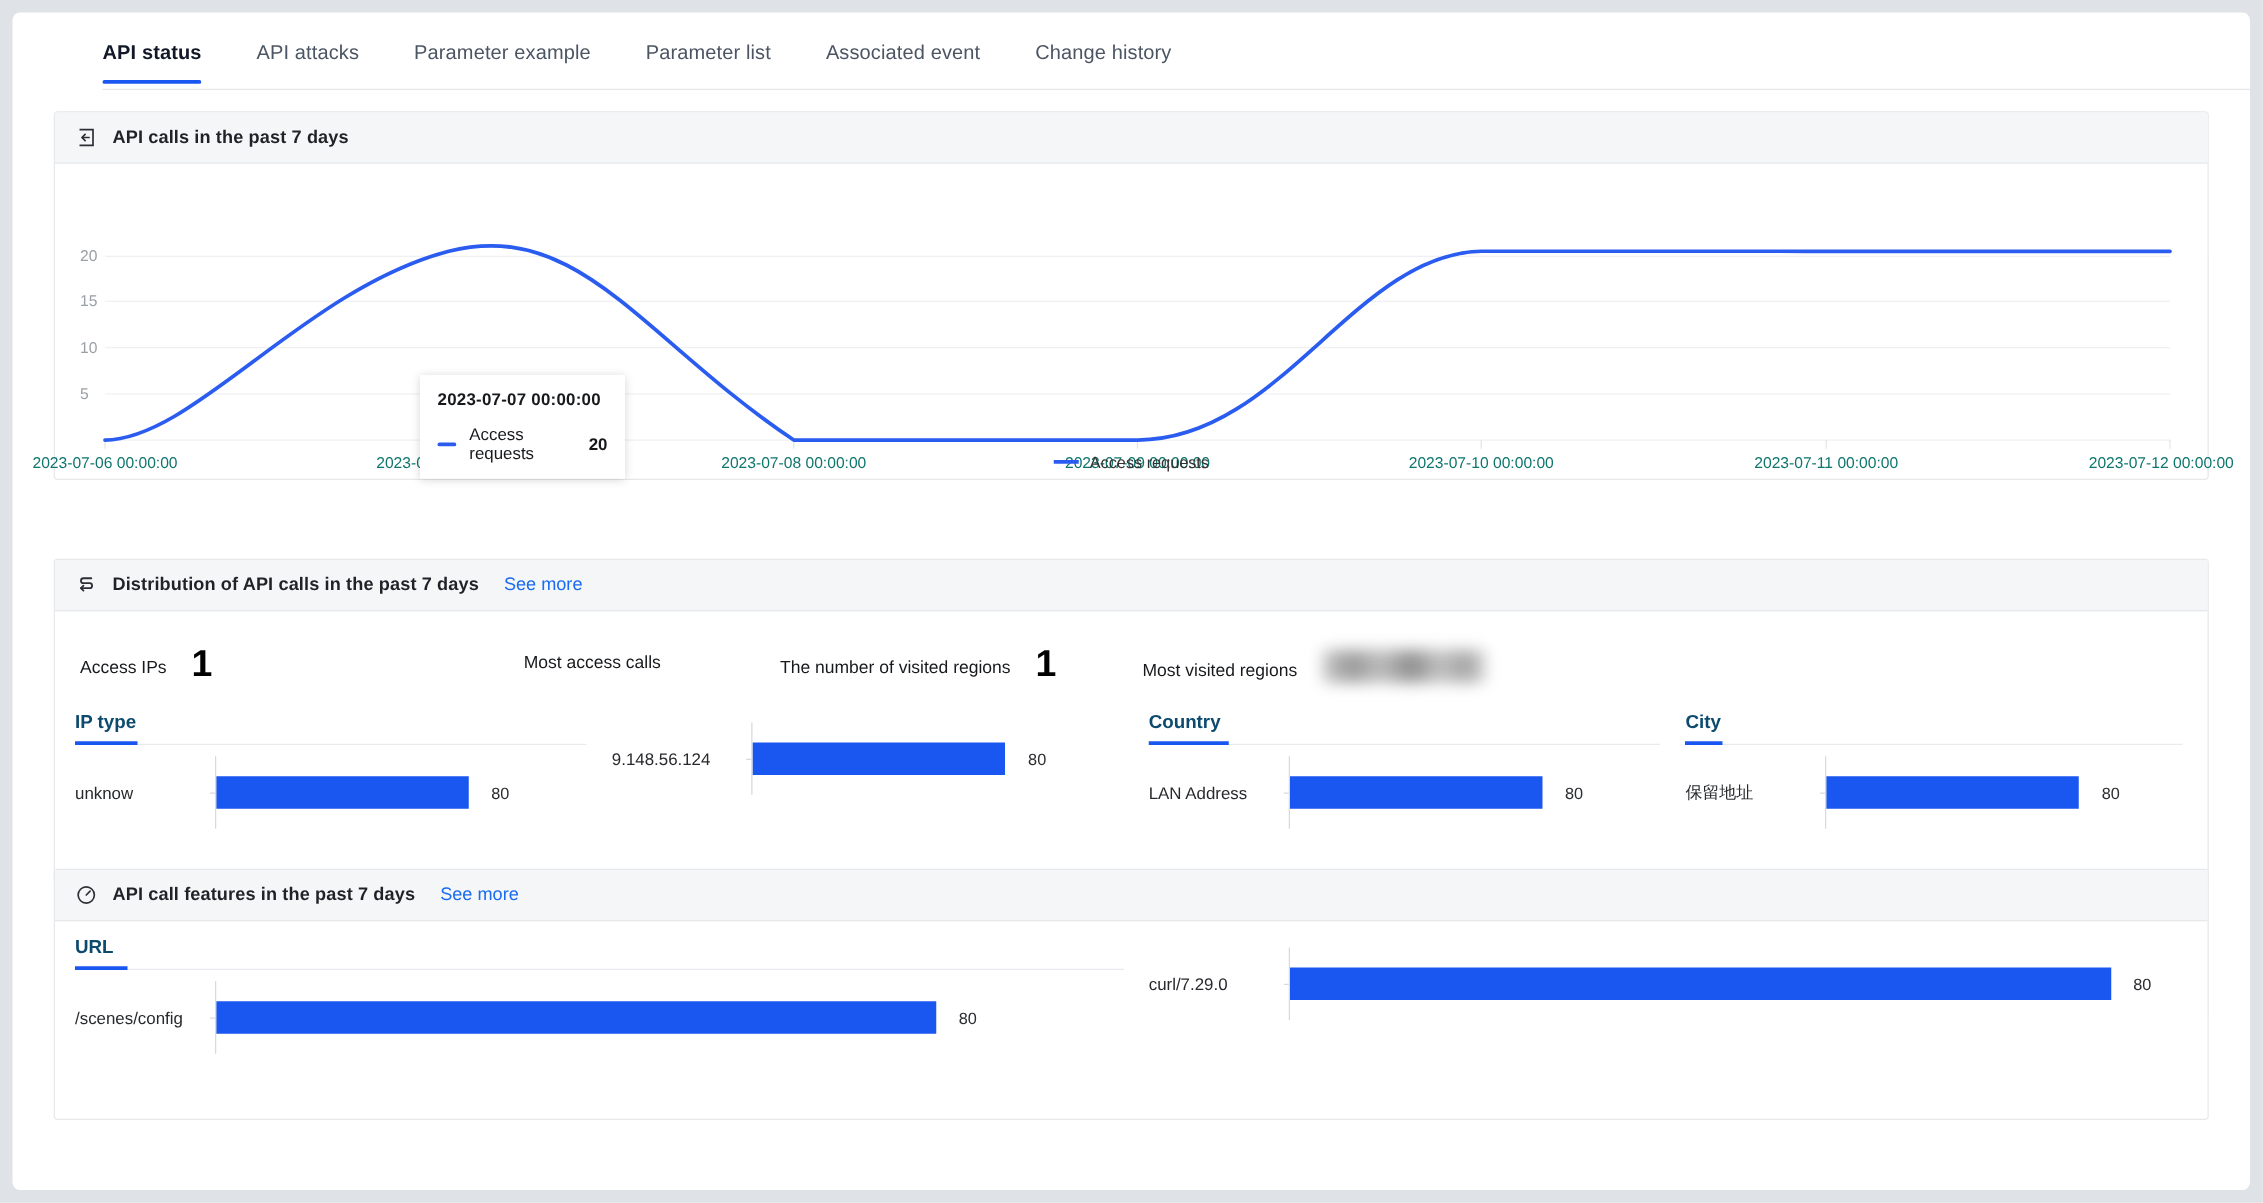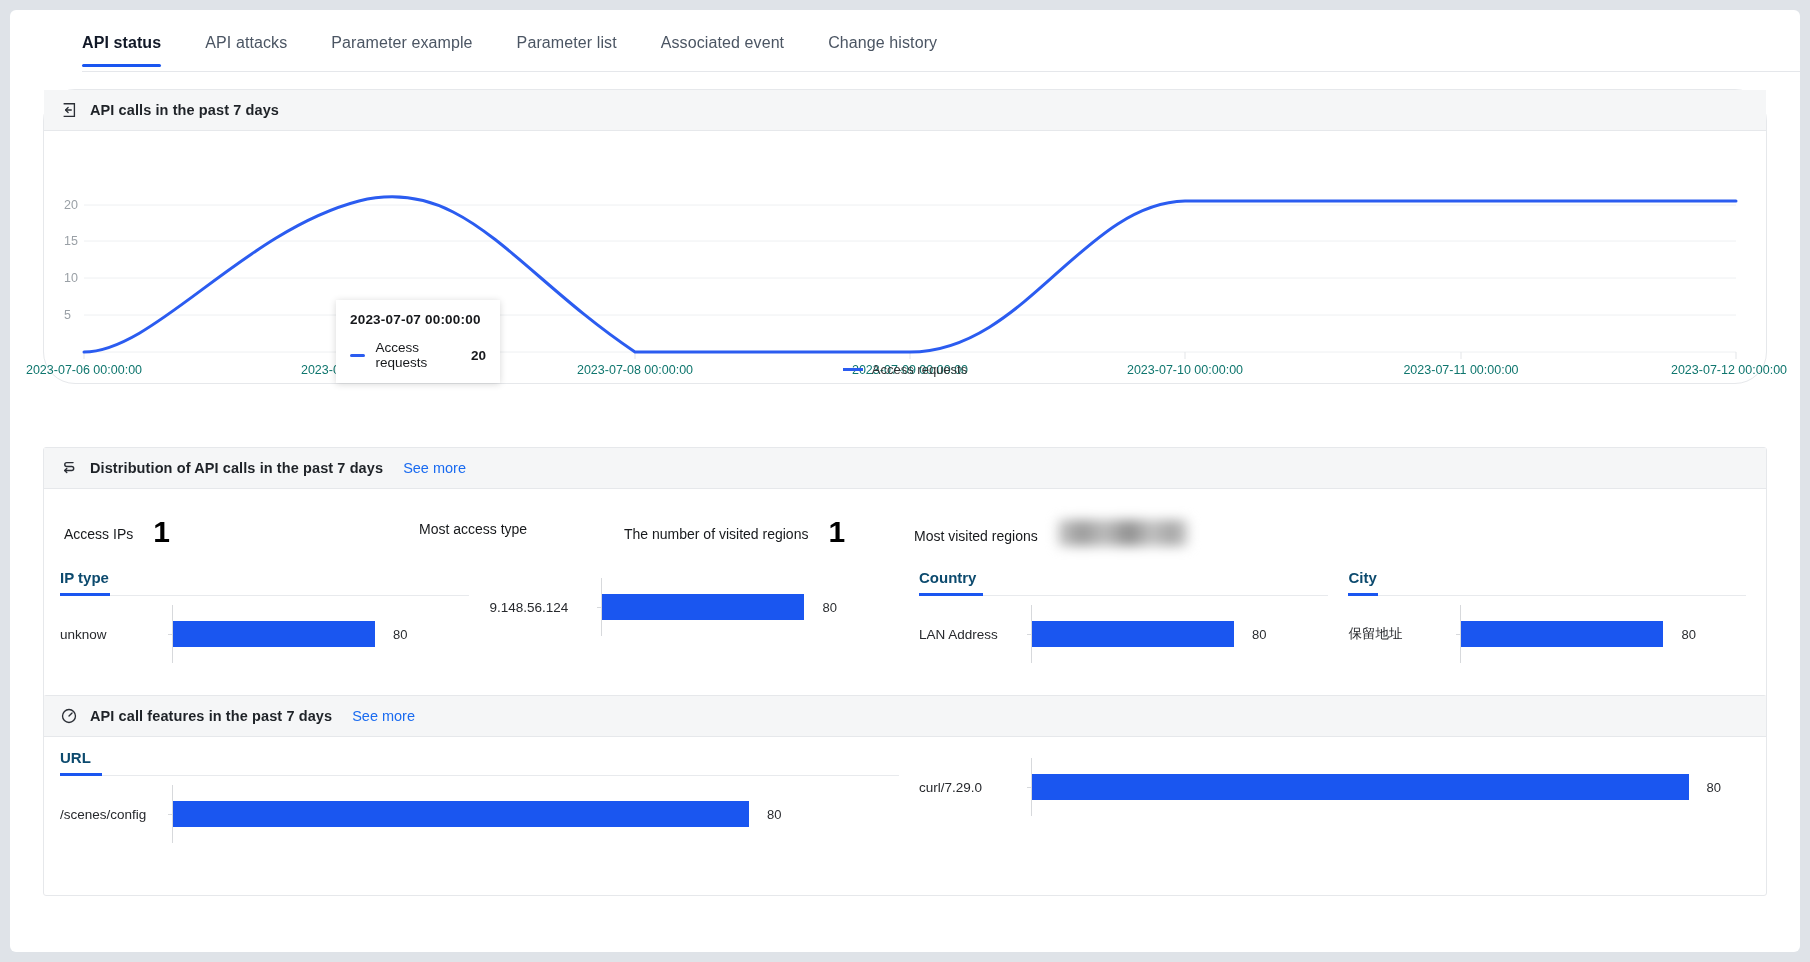--- a/index.html
+++ b/index.html
@@ -82,21 +82,21 @@
   }
   .see-more {
     font-size: 14.5px;
     color: #1a6bf0;
     cursor: pointer;
     margin-left: 8px;
   }
   .hicon { width: 18px; height: 18px; display:block; color:#2b2f36; }
 
   
-  #card-chart { top: 79px; height: 295px; border-radius: 32px; }
+  #card-chart { top: 79px; height: 295px; }
   .chart-body { position: relative; height: 252px; }
   .chart-svg { position: absolute; left: 0; top: 0; }
   .ytick {
     position: absolute;
     font-size: 12.5px;
     color: #9aa0a6;
     left: 20px;
     transform: translateY(-50%);
   }
   .xtick {
@@ -307,21 +307,21 @@
         <span class="card-title">Distribution of API calls in the past 7 days</span>
         <span class="see-more">See more</span>
       </div>
 
       <div class="stats-row">
         <div class="stat" style="width:355px">
           <span class="stat-label">Access IPs</span>
           <span class="stat-value">1</span>
         </div>
         <div class="stat" style="width:205px">
-          <span class="stat-label">Most access type</span>
+          <span class="stat-label">Most access calls</span>
           <span class="stat-value"></span>
         </div>
         <div class="stat" style="width:290px">
           <span class="stat-label">The number of visited regions</span>
           <span class="stat-value">1</span>
         </div>
         <div class="stat">
           <span class="stat-label">Most visited regions</span>
           <span class="stat-blur"></span>
         </div>

